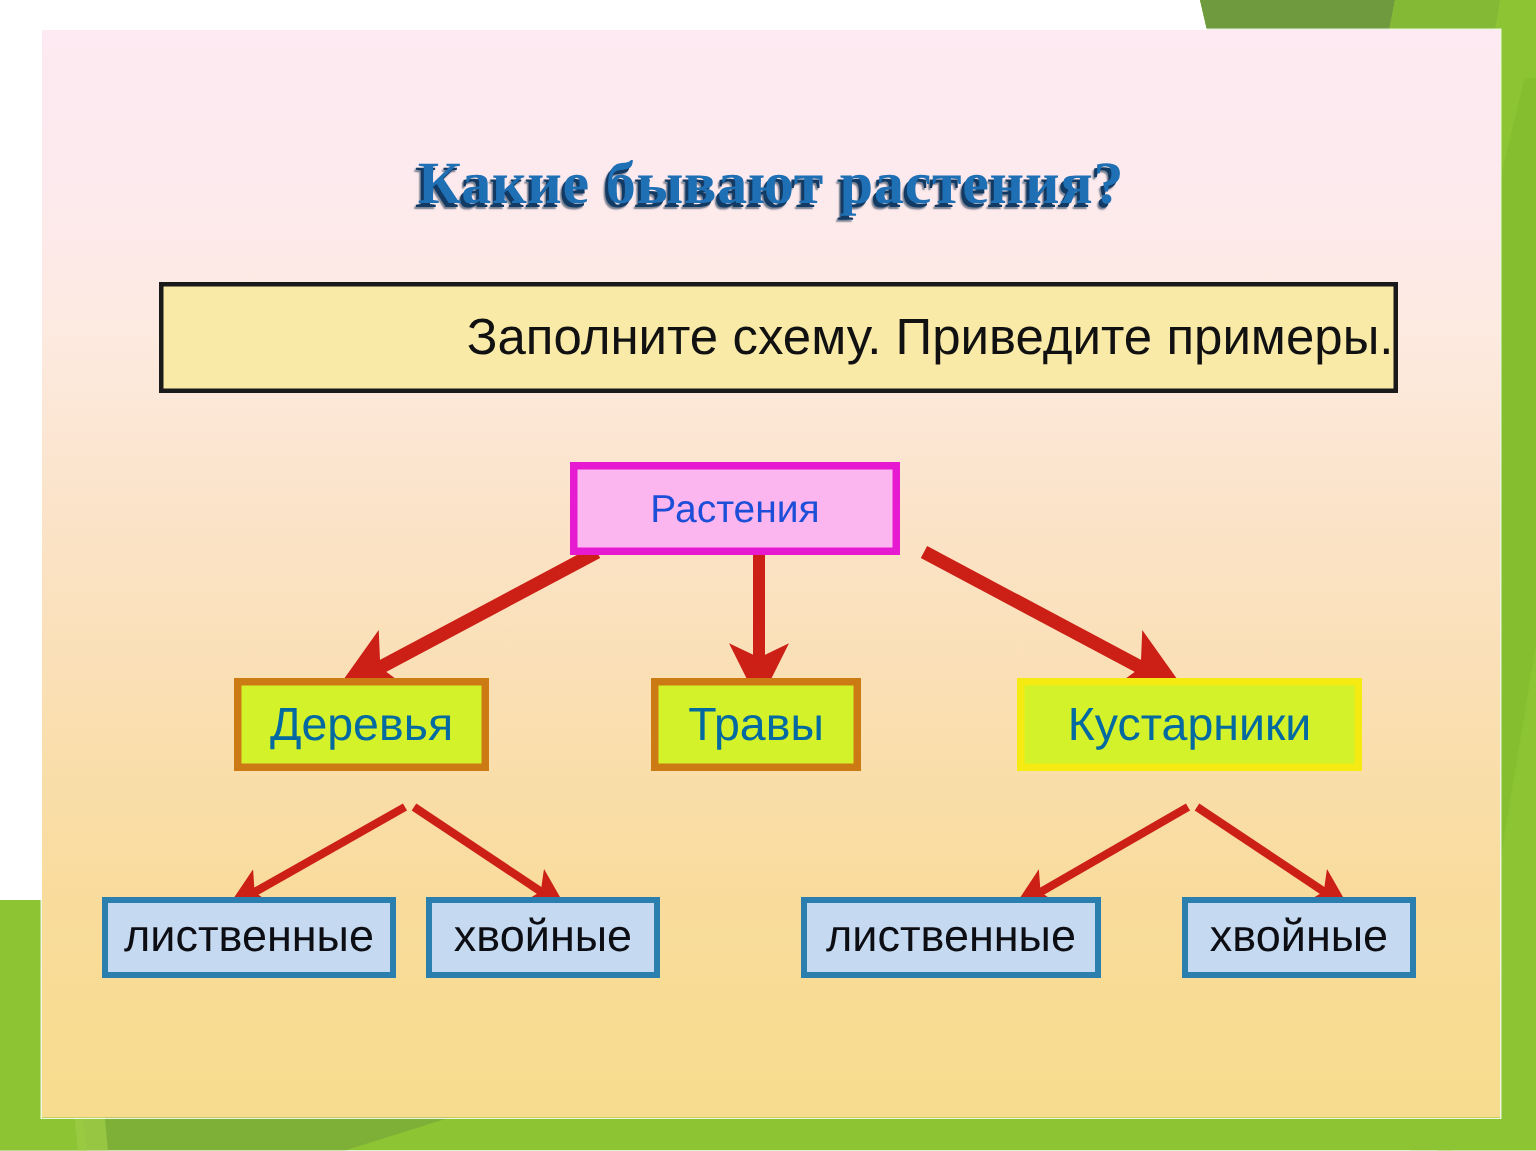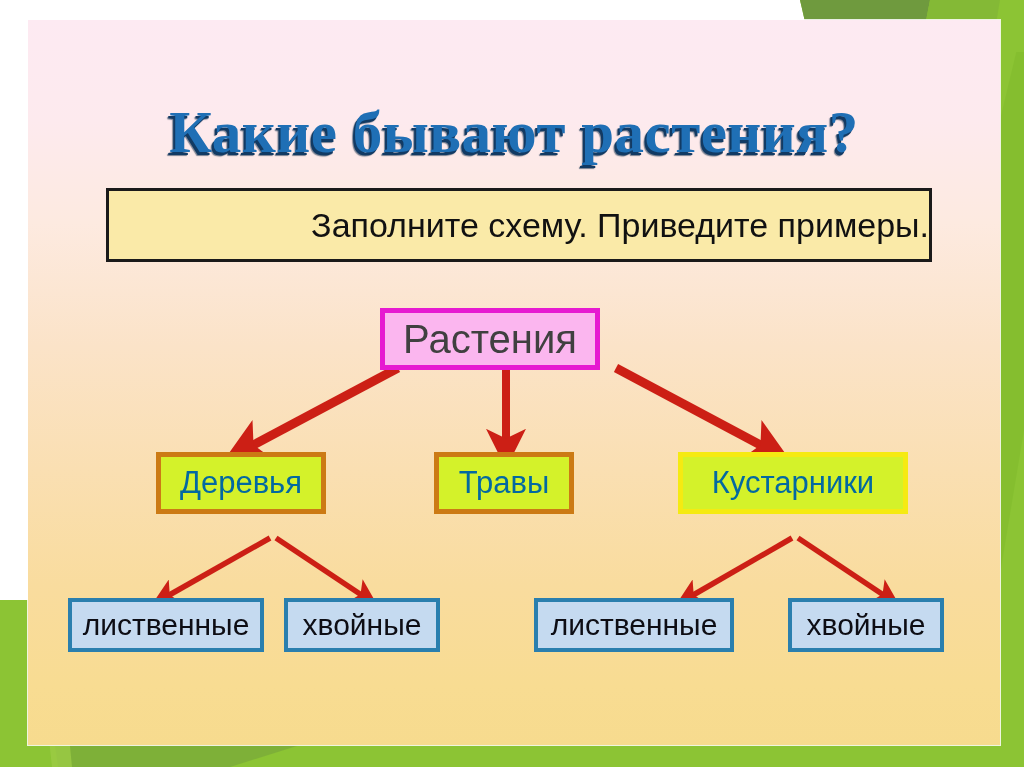--- a/index.html
+++ b/index.html
@@ -28,21 +28,21 @@
         #f9dc9e 78%,
         #f8dc92 92%,
         #f7db8e 100%);
     box-shadow:0 0 0 1px rgba(255,255,255,.85);
   }
 
   
   #title{
     position:absolute;left:0;top:78px;width:972px;text-align:center;
     font-family:"Liberation Serif", serif;
-    font-weight:bold;font-size:59px;letter-spacing:.5px;
+    font-weight:bold;font-size:40px;letter-spacing:.5px;
     color:#1f6fb5;
     text-shadow:-2px 3px 0 #123a63, -3px 4px 1px rgba(10,40,70,.55);
     white-space:nowrap;
   }
 
   
   #subtitle-box{
     position:absolute;left:78px;top:168px;width:820px;height:68px;
     background:#faeaa8;border:3px solid #1a1a1a;
     display:flex;align-items:center;justify-content:flex-end;
@@ -55,21 +55,21 @@
   #diagram{position:absolute;left:0;top:0;width:972px;height:725px;}
   #arrows{position:absolute;left:0;top:0;width:972px;height:725px;}
 
   
   .node{
     position:absolute;display:flex;align-items:center;justify-content:center;
     box-sizing:border-box;white-space:nowrap;
   }
   .node-root{
     background:#fbb6ef;border:5px solid #e61ad1;
-    color:#404040;font-size:40px;
+    color:#1d4ed8;font-size:26px;
   }
   .node-mid{
     background:#d4f22a;color:#0369a1;font-size:31px;
   }
   .node-mid.border-orange{border:5px solid #cc7a14;}
   .node-mid.border-yellow{border:5px solid #f5ea12;}
   .node-leaf{
     background:#c5daf0;border:4px solid #2a7fae;
     color:#0d0d14;font-size:30px;
   }

